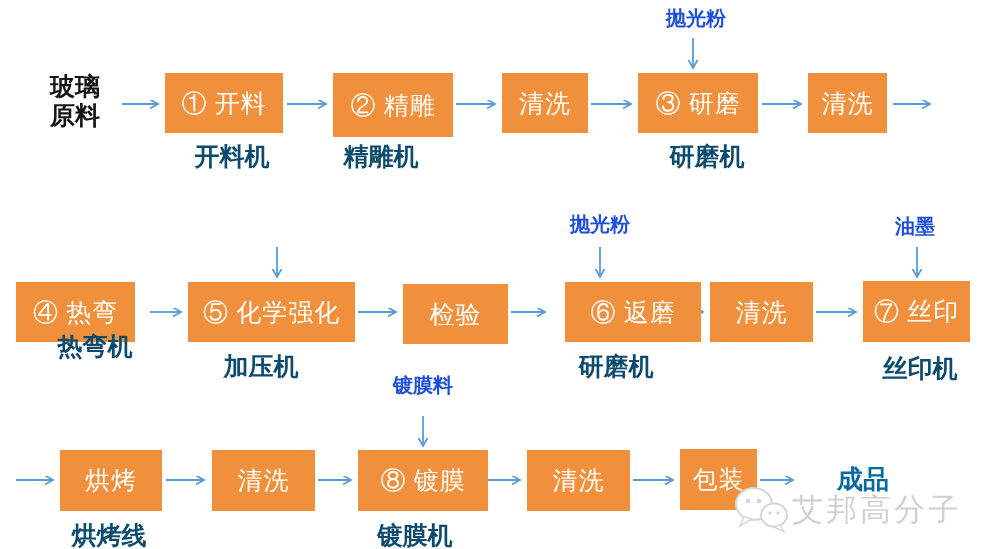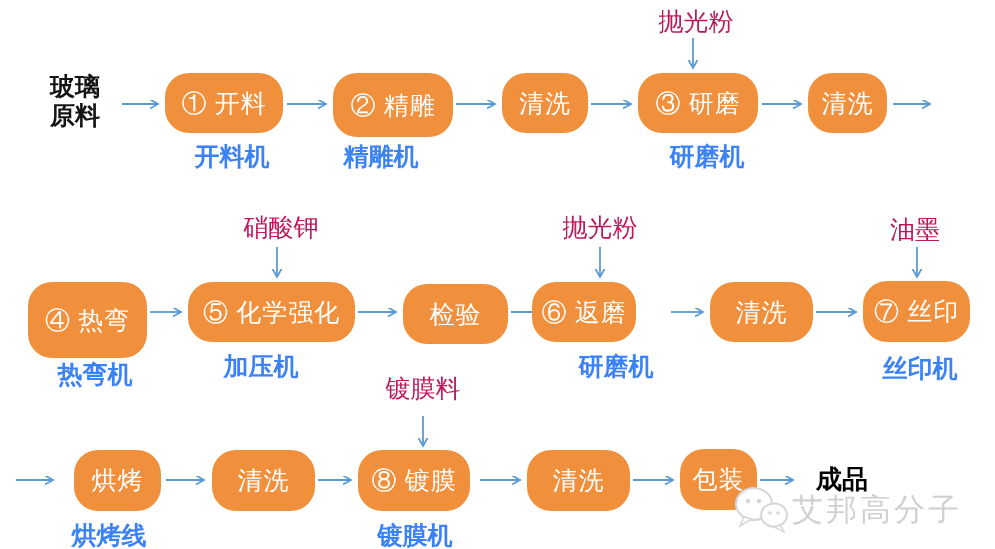--- a/index.html
+++ b/index.html
@@ -8,38 +8,38 @@
     width:995px;height:549px;
     background:#ffffff;
     font-family:"Liberation Serif","DejaVu Serif",serif;
     overflow:hidden;
   }
   #arrows{position:absolute;left:0;top:0;width:995px;height:549px;z-index:1;}
   .box{
     position:absolute;z-index:2;
     background:#F0903C;color:#ffffff;
     display:flex;align-items:center;justify-content:center;
-    font-size:25px;letter-spacing:1px;white-space:nowrap;border-radius:24px;
+    font-size:25px;letter-spacing:1px;white-space:nowrap;
   }
   .mlabel{
     position:absolute;z-index:2;transform:translateX(-50%);
-    color:#3b82f6;font-weight:bold;font-size:25px;white-space:nowrap;font-family:Liberation Serif, serif;
+    color:#0c4a6e;font-weight:bold;font-size:25px;white-space:nowrap;font-family:Liberation Serif, serif;
   }
   .ilabel{
     position:absolute;z-index:2;transform:translateX(-50%);
-    color:#be185d;font-weight:normal;font-size:25px;white-space:nowrap;
+    color:#1d4ed8;font-weight:bold;font-size:20px;white-space:nowrap;
   }
   .srclabel{
     position:absolute;z-index:2;
     color:#141414;font-weight:bold;font-size:25px;line-height:29px;
     width:58px;text-align:left;
   }
   .outlabel{
     position:absolute;z-index:2;
-    color:#000000;font-weight:bold;font-size:26px;white-space:nowrap;
+    color:#0369a1;font-weight:bold;font-size:26px;white-space:nowrap;margin-left:21px;
   }
   .watermark{
     position:absolute;z-index:3;display:flex;align-items:center;
     color:#d0d0d0;
   }
   .watermark .wm-text{
     font-size:31px;letter-spacing:3px;white-space:nowrap;
     color:#d0d0d0;
   }
 </style>
@@ -93,48 +93,47 @@
   <div class="box" style="left:333px;top:73px;width:120px;height:64px">② 精雕</div>
   <div class="mlabel" style="left:381px;top:140px">精雕机</div>
 
   <div class="box" style="left:502px;top:73px;width:86px;height:60px">清洗</div>
 
   <div class="box" style="left:638px;top:73px;width:120px;height:60px">③ 研磨</div>
   <div class="mlabel" style="left:707px;top:140px">研磨机</div>
 
   <div class="box" style="left:808px;top:73px;width:79px;height:60px">清洗</div>
 
-  <div class="ilabel" style="left:281px;top:211px">硝酸钾</div>
   <div class="ilabel" style="left:600px;top:211px">抛光粉</div>
   <div class="ilabel" style="left:915px;top:213px">油墨</div>
 
-  <div class="box" style="left:28px;top:282px;width:119px;height:76px">④ 热弯</div>
-  <div class="mlabel" style="left:95px;top:358px">热弯机</div>
+  <div class="box" style="left:16px;top:282px;width:119px;height:60px">④ 热弯</div>
+  <div class="mlabel" style="left:95px;top:330px">热弯机</div>
 
   <div class="box" style="left:188px;top:282px;width:167px;height:60px">⑤ 化学强化</div>
   <div class="mlabel" style="left:261px;top:350px">加压机</div>
 
   <div class="box" style="left:403px;top:284px;width:105px;height:60px">检验</div>
 
-  <div class="box" style="left:532px;top:282px;width:104px;height:60px">⑥ 返磨</div>
+  <div class="box" style="left:565px;top:282px;width:136px;height:60px">⑥ 返磨</div>
   <div class="mlabel" style="left:616px;top:350px">研磨机</div>
 
   <div class="box" style="left:710px;top:282px;width:103px;height:60px">清洗</div>
 
   <div class="box" style="left:863px;top:281px;width:107px;height:61px">⑦ 丝印</div>
   <div class="mlabel" style="left:920px;top:352px">丝印机</div>
 
   <div class="ilabel" style="left:423px;top:372px">镀膜料</div>
 
-  <div class="box" style="left:74px;top:450px;width:87px;height:61px">烘烤</div>
+  <div class="box" style="left:60px;top:450px;width:102px;height:61px">烘烤</div>
   <div class="mlabel" style="left:109px;top:519px">烘烤线</div>
 
   <div class="box" style="left:212px;top:450px;width:103px;height:61px">清洗</div>
 
-  <div class="box" style="left:358px;top:450px;width:112px;height:61px">⑧ 镀膜</div>
+  <div class="box" style="left:358px;top:450px;width:130px;height:61px">⑧ 镀膜</div>
   <div class="mlabel" style="left:415px;top:519px">镀膜机</div>
 
   <div class="box" style="left:527px;top:450px;width:103px;height:61px">清洗</div>
 
   <div class="box" style="left:680px;top:449px;width:77px;height:61px">包装</div>
 
   <div class="outlabel" style="left:816px;top:462px">成品</div>
 
   <div class="watermark" style="left:730px;top:482px">
     <svg width="62" height="56" viewBox="0 0 62 56">

